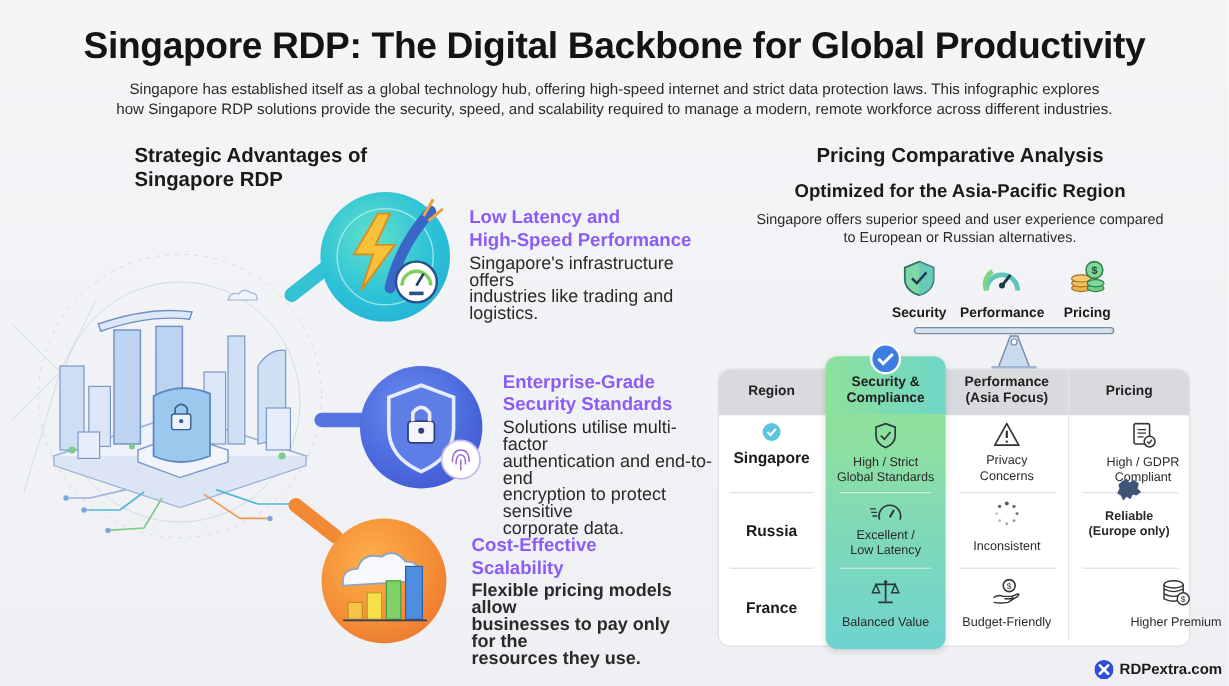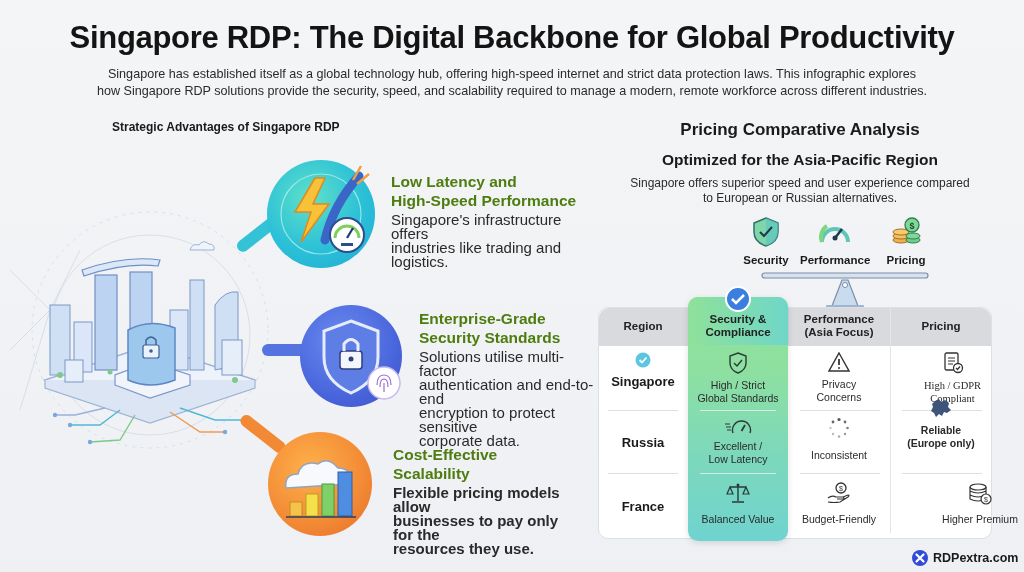--- a/index.html
+++ b/index.html
@@ -13,42 +13,42 @@
   .title {
     position: absolute; left: 0; top: 20px; width: 1024px;
     text-align: center; font-size: 31px; font-weight: bold; letter-spacing: -0.3px; color: #141414;
   }
   .intro {
     position: absolute; left: 90px; top: 66px; width: 844px;
     text-align: center; font-size: 12.6px; line-height: 17px; color: #2a2a2a;
   }
   .sec-left-title {
     position: absolute; left: 112px; top: 120px; width: 260px;
-    font-size: 12px; font-weight: bold; color: #1a1a1a;
+    font-size: 17px; font-weight: bold; color: #1a1a1a;
   }
   .sec-right-title {
     position: absolute; left: 600px; top: 120px; width: 400px; text-align: center;
     font-size: 17px; font-weight: bold;
   }
   .sec-right-sub {
     position: absolute; left: 600px; top: 151px; width: 400px; text-align: center;
     font-size: 15.5px; font-weight: bold;
   }
   .sec-right-desc {
     position: absolute; left: 620px; top: 176px; width: 360px; text-align: center;
     font-size: 12px; line-height: 15px; color: #2a2a2a;
   }
 
   
   .city { position: absolute; left: 10px; top: 210px; width: 280px; height: 250px; }
 
   
   .bubble { position: absolute; border-radius: 50%; }
   .handle { position: absolute; border-radius: 6px; }
-  .feature-title { position: absolute; font-size: 15.5px; font-weight: bold; line-height: 19px; color: #4d7c0f; }
+  .feature-title { position: absolute; font-size: 15.5px; font-weight: bold; line-height: 19px; color: #8b5cf6; }
   .feature-desc { position: absolute; font-size: 15px; line-height: 14px; color: #2a2a2a; }
 
   
   .icon-col { position: absolute; text-align: center; font-size: 11.5px; font-weight: bold; }
   .icon-col .lbl { display: block; margin-top: 4px; }
 
   
   .table {
     position: absolute; left: 598px; top: 307px; width: 394px; height: 232px;
     background: #ffffff; border: 1px solid #dcdfe4; border-radius: 10px; overflow: visible;
@@ -302,21 +302,21 @@
 </div>
 <div class="cell" style="left:788px;top:352px;width:102px;">
   <svg width="22" height="20" viewBox="0 0 22 20" style="display:block;margin:0 auto 6px;">
     <path d="M11 1 L21 19 L1 19 Z" fill="none" stroke="#333" stroke-width="1.4"></path>
     <path d="M11 7 L11 13" stroke="#333" stroke-width="1.8"></path>
       <circle cx="11" cy="16" r="1" fill="#333"></circle>
   </svg>
   <div>Privacy</div>
   <div>Concerns</div>
 </div>
-<div class="cell" style="left:890px;top:352px;width:125px;font-family:Liberation Serif, serif;">
+<div class="cell" style="left:890px;top:352px;width:125px;">
   <svg width="22" height="22" viewBox="0 0 22 22" style="display:block;margin:0 auto 5px;">
     <rect x="3" y="1" width="13" height="17" rx="1.5" fill="none" stroke="#333" stroke-width="1.3"></rect>
     <path d="M6 6 H13 M6 9 H13 M6 12 H11" stroke="#333" stroke-width="1.1"></path>
     <circle cx="16" cy="16" r="4.5" fill="#fff" stroke="#333" stroke-width="1.3"></circle>
     <path d="M14 16 L15.5 17.5 L18 14.5" stroke="#333" stroke-width="1.2" fill="none"></path>
   </svg>
   <div>High / GDPR</div>
   <div>Compliant</div>
 </div>
 

